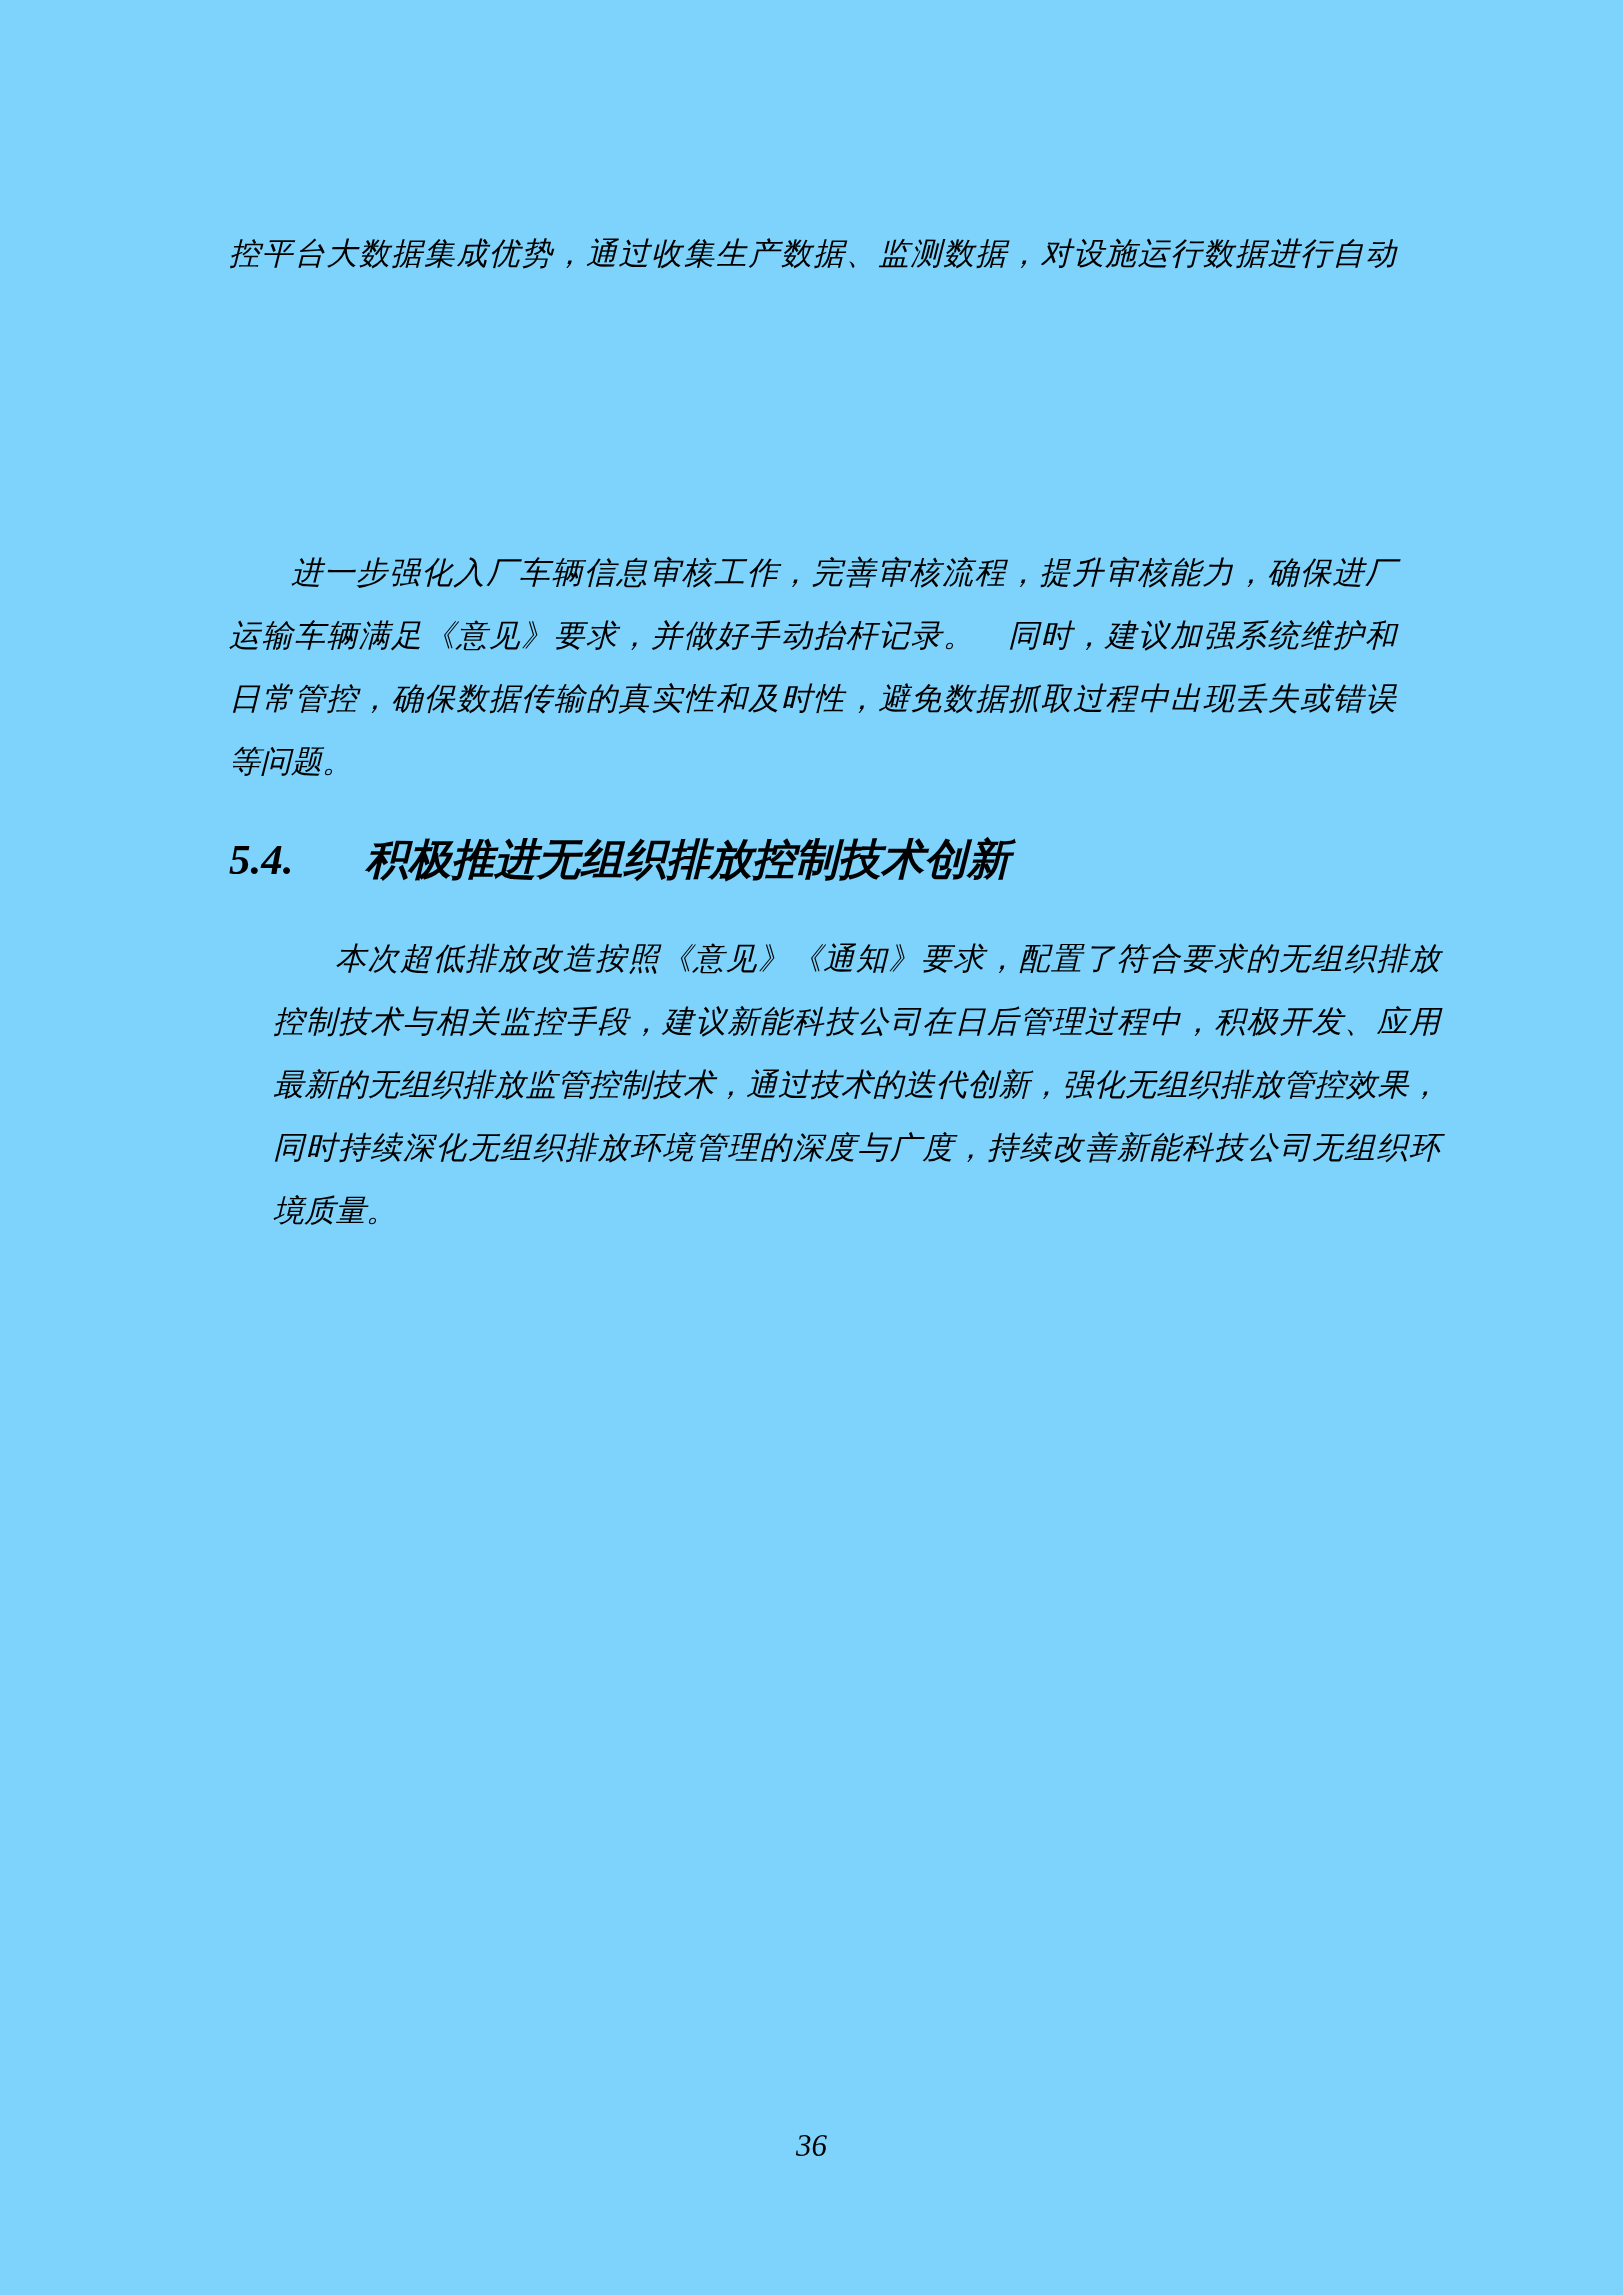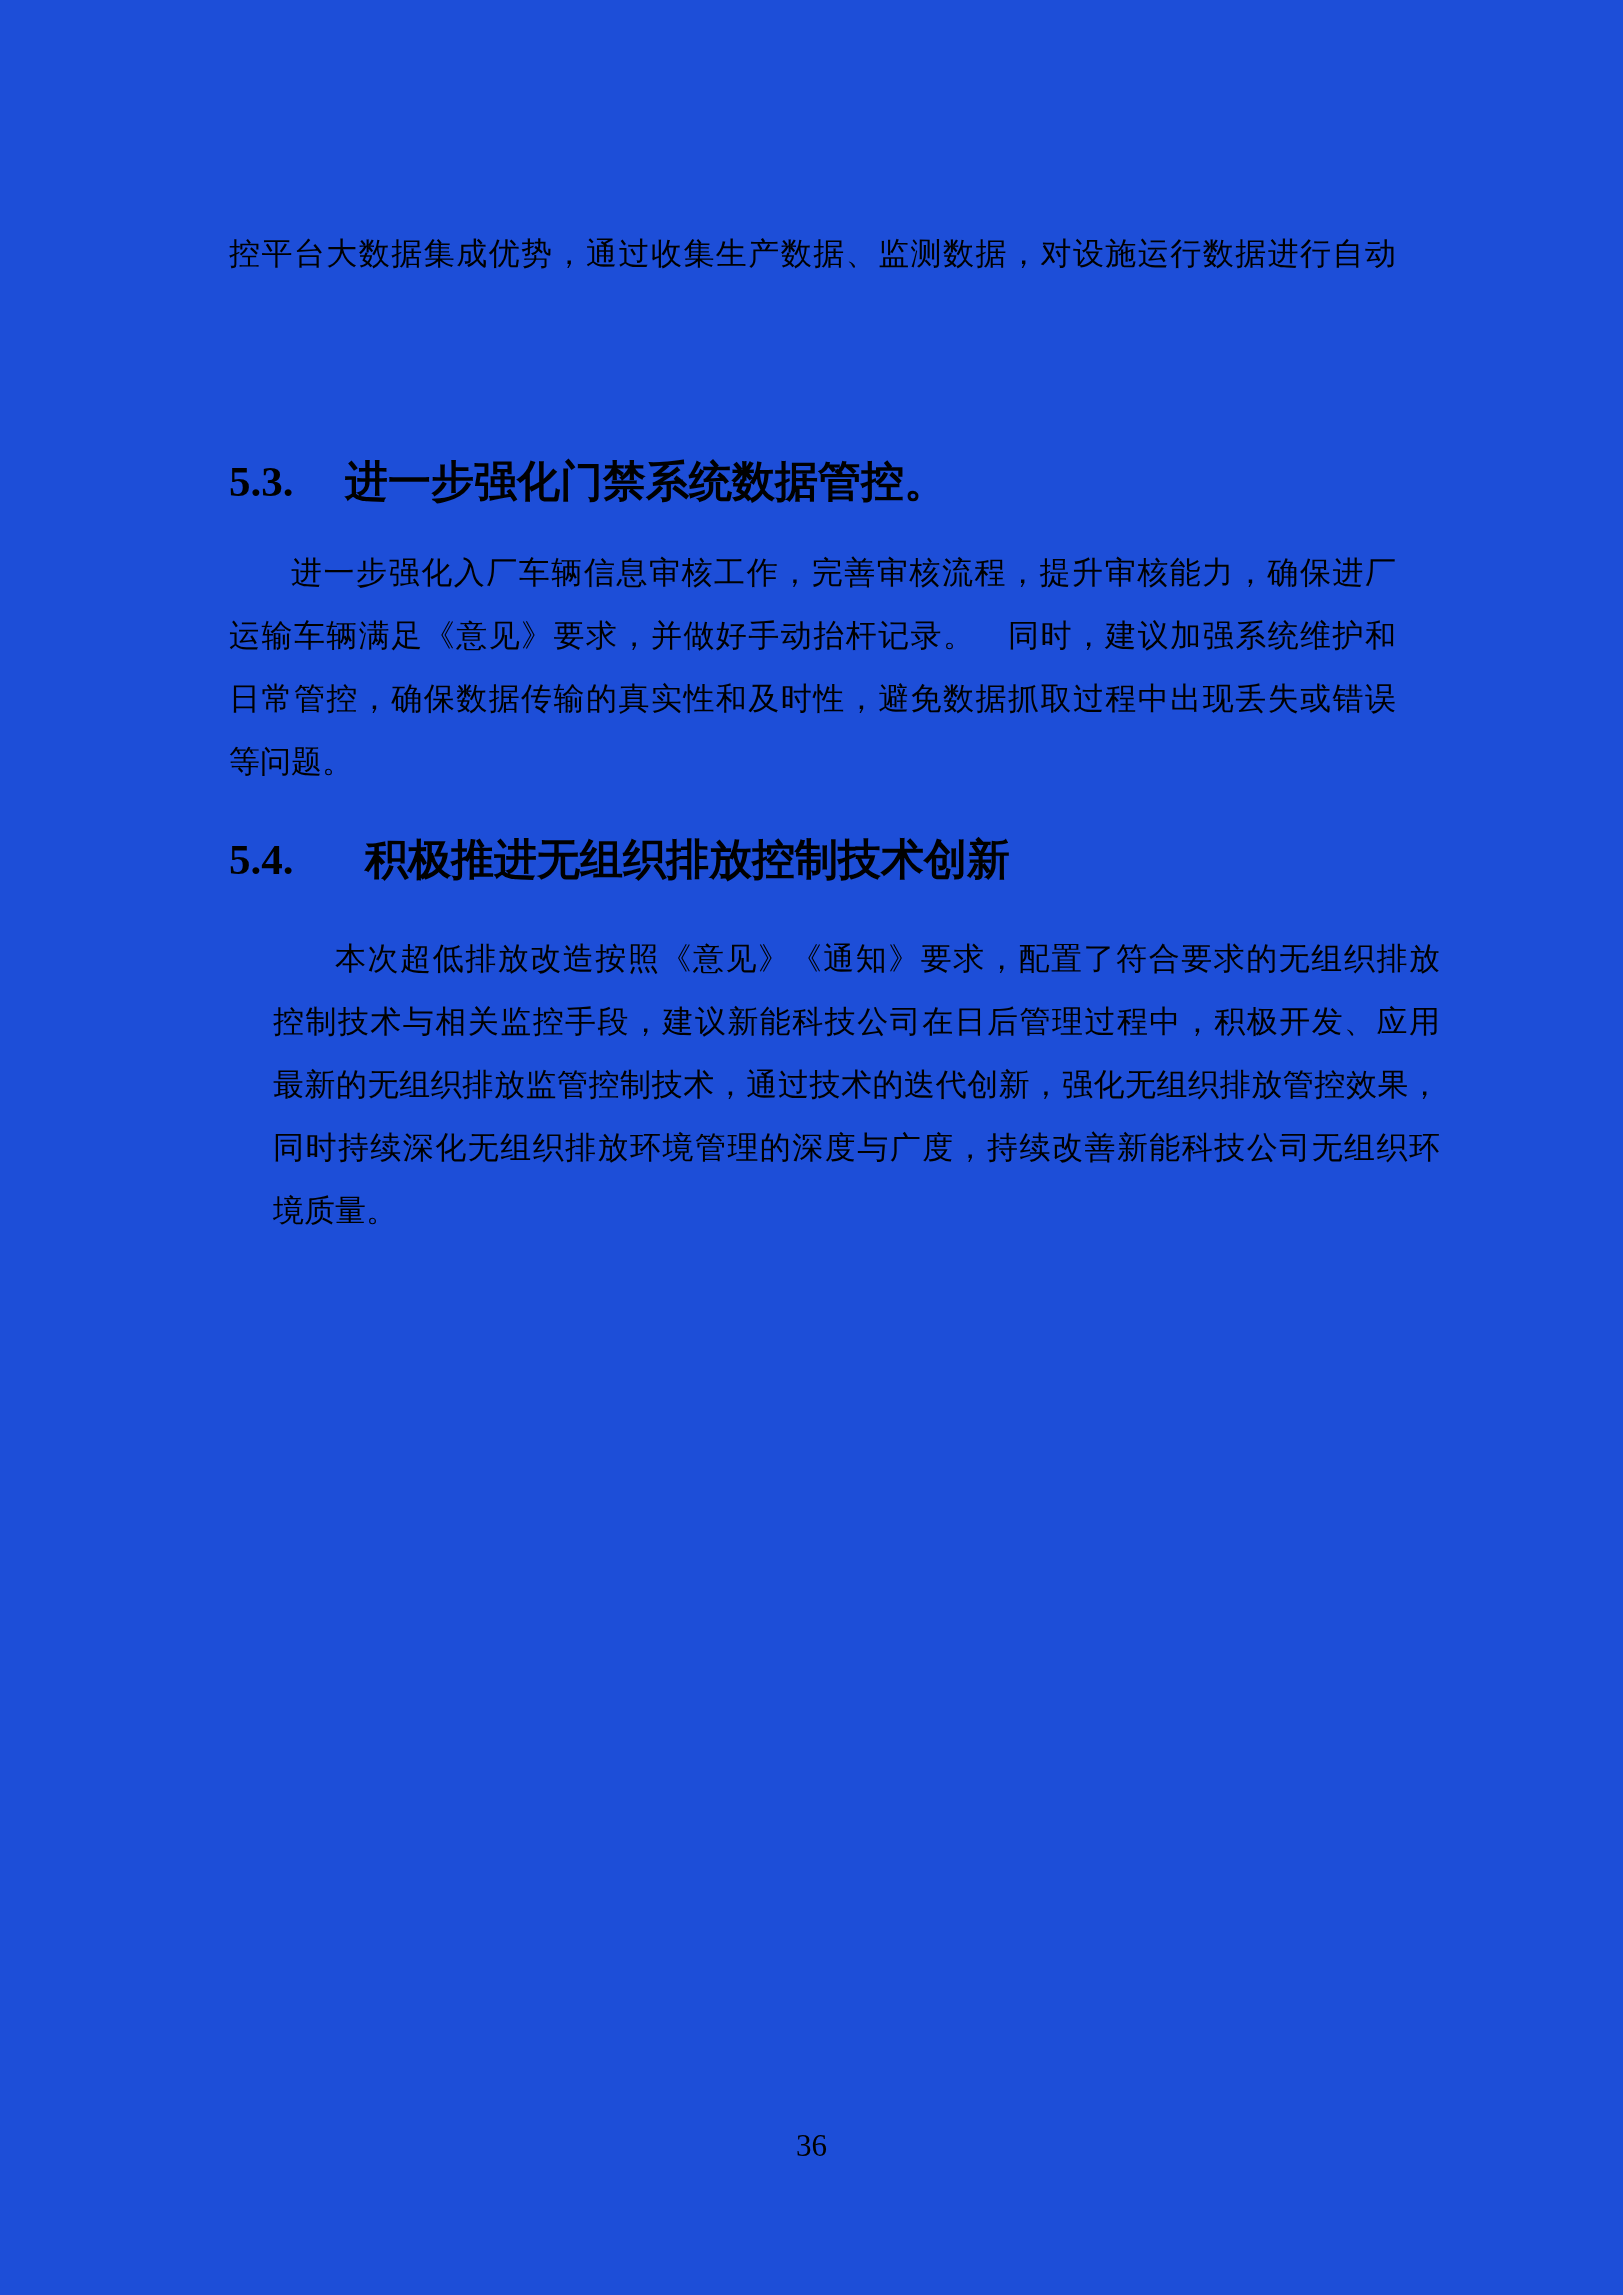--- a/index.html
+++ b/index.html
@@ -7,22 +7,23 @@
     width: 1623px;
     height: 2295px;
     background: #ffffff;
     position: relative;
     color: #000000;
     font-family: "Liberation Serif", "DejaVu Serif", serif;
   }
   .page {
     position: absolute;
     inset: 0;
-    background: #1d4ed8;
+    background: #7dd3fc;
     overflow: hidden;
+    font-style: italic;
   }
   .block {
     position: absolute;
     left: 229px;
     width: 1167px;
   }
   .para {
     font-size: 31px;
     line-height: 63px;
   }
@@ -67,24 +68,20 @@
 </style>
 </head>
 <body>
 
 <div class="page">
 
   <div id="para-top" class="block para">
       <div class="line">控平台大数据集成优势，通过收集生产数据、监测数据，对设施运行数据进行自动</div>
     </div>
 
-  <div id="heading-5-3" class="block heading">
-    <span class="num">5.3.</span>
-    <span class="title">进一步强化门禁系统数据管控。</span>
-  </div>
 
   <div id="para-5-3" class="block para">
       <div class="line indent">进一步强化入厂车辆信息审核工作，完善审核流程，提升审核能力，确保进厂</div>
       <div class="line">运输车辆满足《意见》要求，并做好手动抬杆记录。　同时，建议加强系统维护和</div>
       <div class="line">日常管控，确保数据传输的真实性和及时性，避免数据抓取过程中出现丢失或错误</div>
       <div class="line last">等问题。</div>
     </div>
 
   <div id="heading-5-4" class="block heading">
     <span class="num">5.4.</span>

